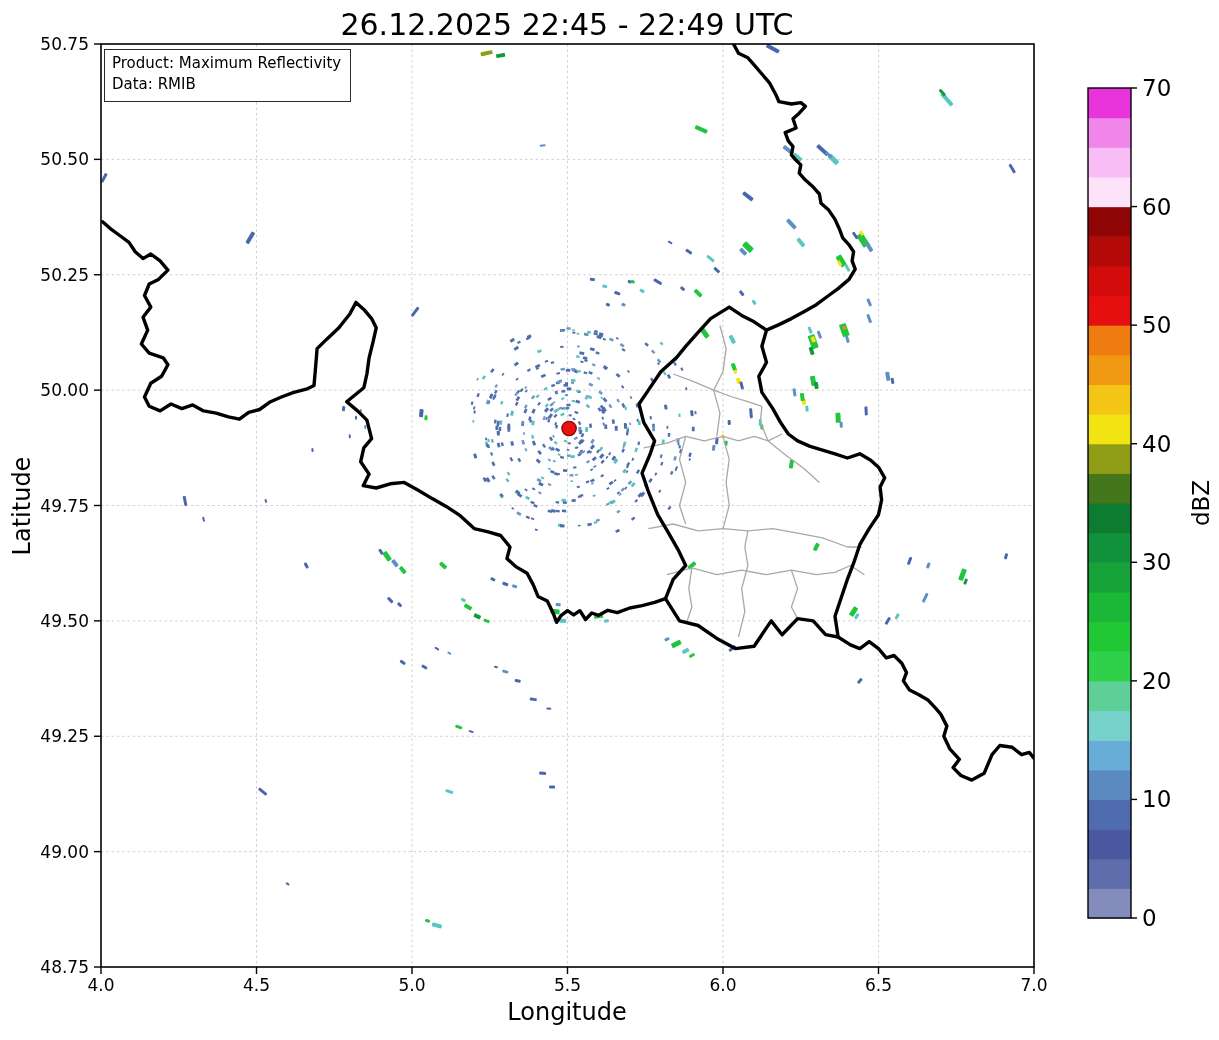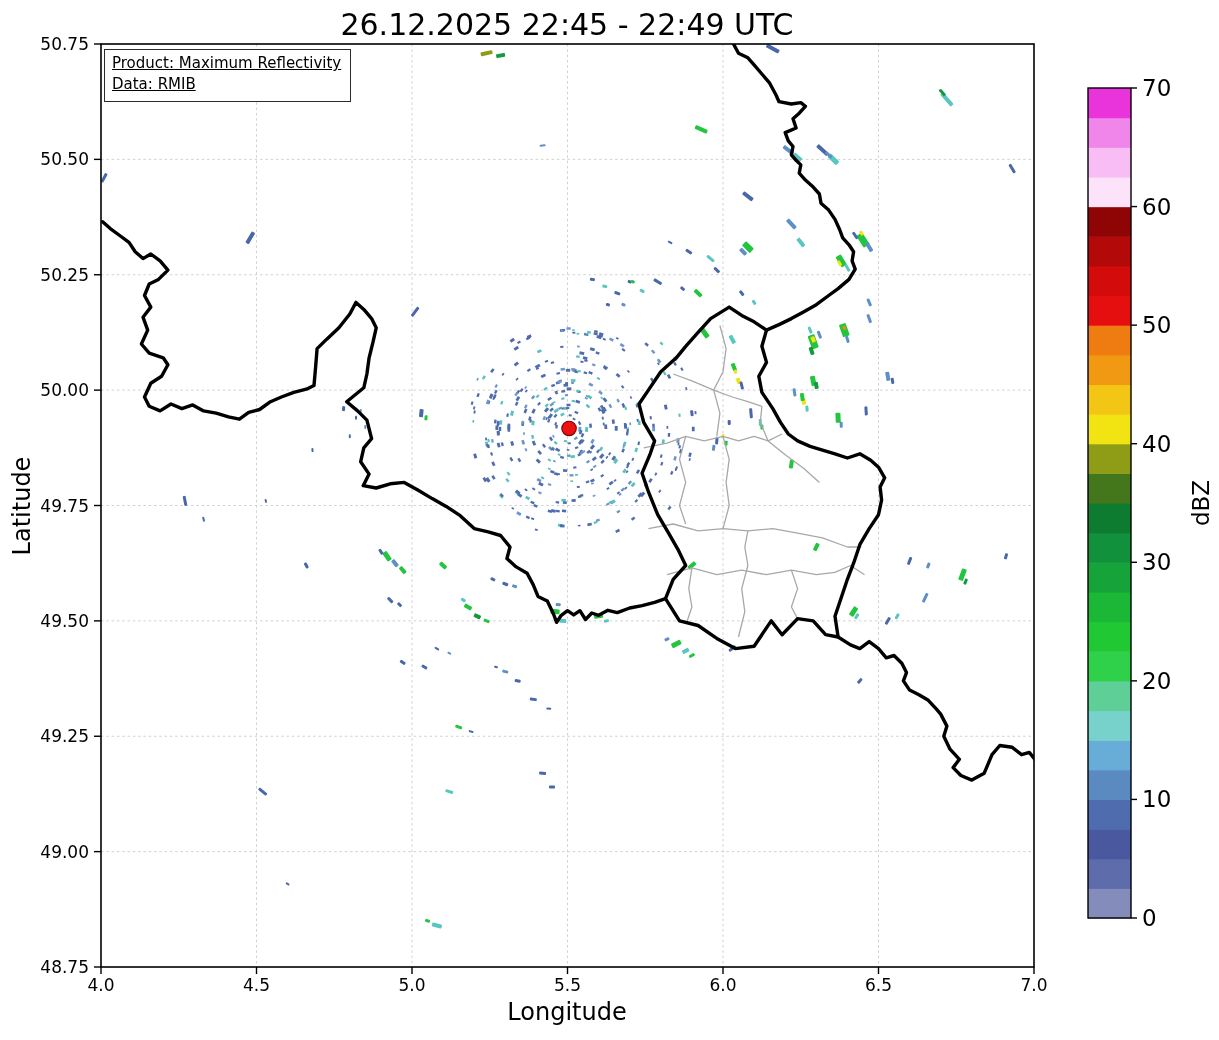--- a/index.html
+++ b/index.html
@@ -1,20 +1,20 @@
 <!DOCTYPE html>
 <html><head>
 <meta charset="utf-8">
 <style>
   html,body{margin:0;padding:0;background:#ffffff;}
   body{width:1219px;height:1040px;position:relative;font-family:"DejaVu Sans","Liberation Sans",sans-serif;color:#000;}
   #fig{position:absolute;left:0;top:0;}
   .abs{position:absolute;white-space:nowrap;}
   #title{left:567px;top:7px;transform:translateX(-50%);font-size:30px;text-align:right;}
-  #prodbox{left:104px;top:49px;border:1.6px solid #2b2b2b;background:#ffffff;padding:3px 9px 5px 7px;font-size:15px;line-height:1.42;z-index:5;text-decoration:underline;}
+  #prodbox{left:104px;top:49px;border:1.6px solid #2b2b2b;background:#ffffff;padding:3px 9px 5px 7px;font-size:15px;line-height:1.42;z-index:5;}
   #xlabel{left:567px;top:998px;transform:translateX(-50%);font-size:24px;text-align:center;}
   #ylabel{left:22px;top:506px;transform:translate(-50%,-50%) rotate(-90deg);font-size:24px;}
   #cblabel{left:1201px;top:503px;transform:translate(-50%,-50%) rotate(-90deg);font-size:23px;}
   svg text{font-family:"DejaVu Sans","Liberation Sans",sans-serif;}
 </style>
 </head>
 <body>
 
 <svg id="fig" width="1219" height="1040" viewBox="0 0 1219 1040">
     <defs>

